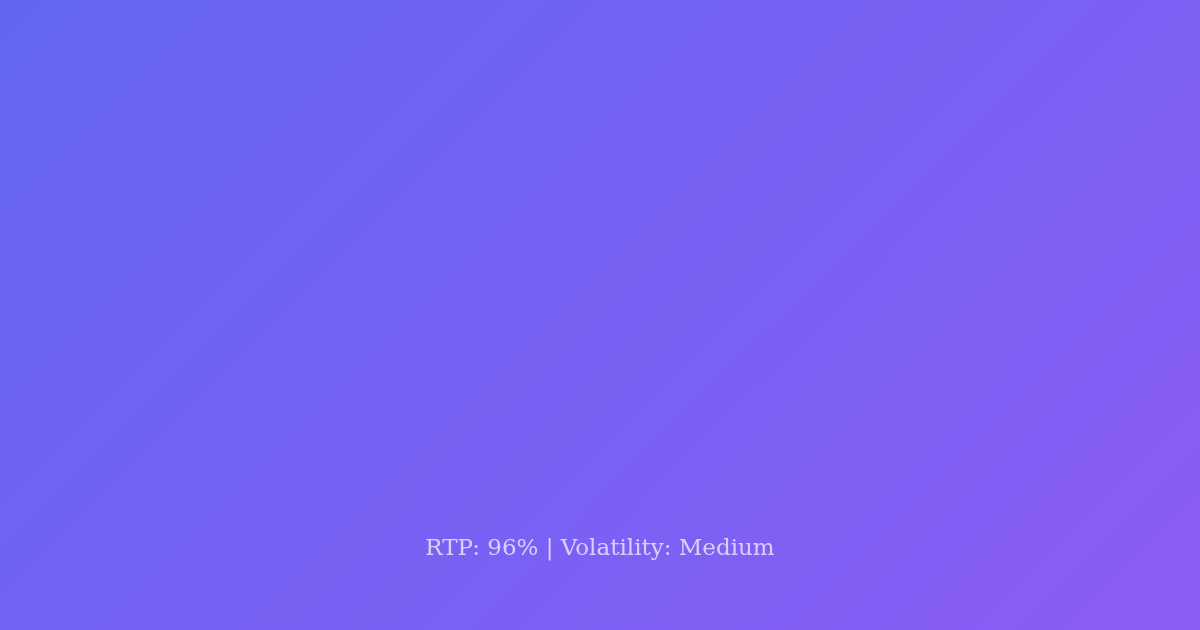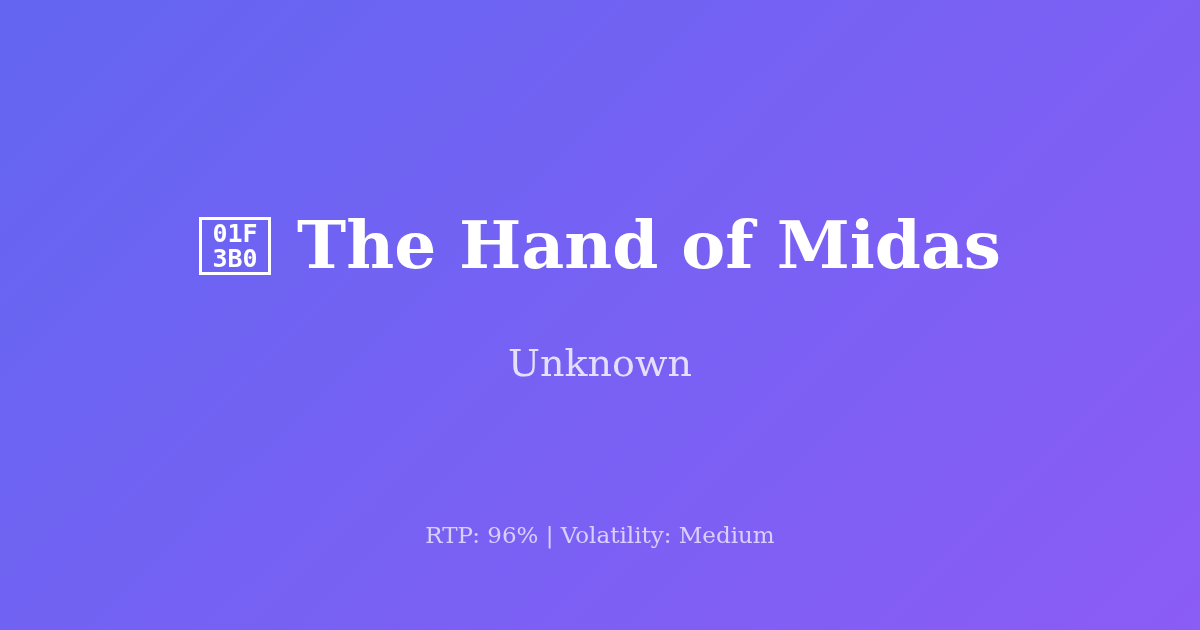--- a/index.html
+++ b/index.html
@@ -74,43 +74,30 @@
     font-weight: 400;
     color: rgba(255, 255, 255, 0.80);
     margin: 0;
     margin-top: 62px;
     line-height: 1.1;
   }
   .meta {
     position: absolute;
     left: 0;
     right: 0;
-    bottom: 80px;
+    bottom: 68px;
     text-align: center;
     font-family: "DejaVu Serif", "Liberation Serif", serif;
     font-size: 23px;
     font-weight: 400;
     color: rgba(255, 255, 255, 0.70);
     line-height: 1.2;
   }
 </style>
 </head>
 <body>
 
 <div class="og-card">
 
-  <div class="hero">
-
-    <div class="title-row">
-      <span class="tofu">
-        <span>01F</span>
-        <span>3B0</span>
-      </span>
-      <h1 class="title">The Hand of Midas</h1>
-    </div>
-
-    <p class="subtitle">Unknown</p>
-
-  </div>
 
   <div class="meta">RTP: 96% | Volatility: Medium</div>
 
 </div>
 
 </body></html>

